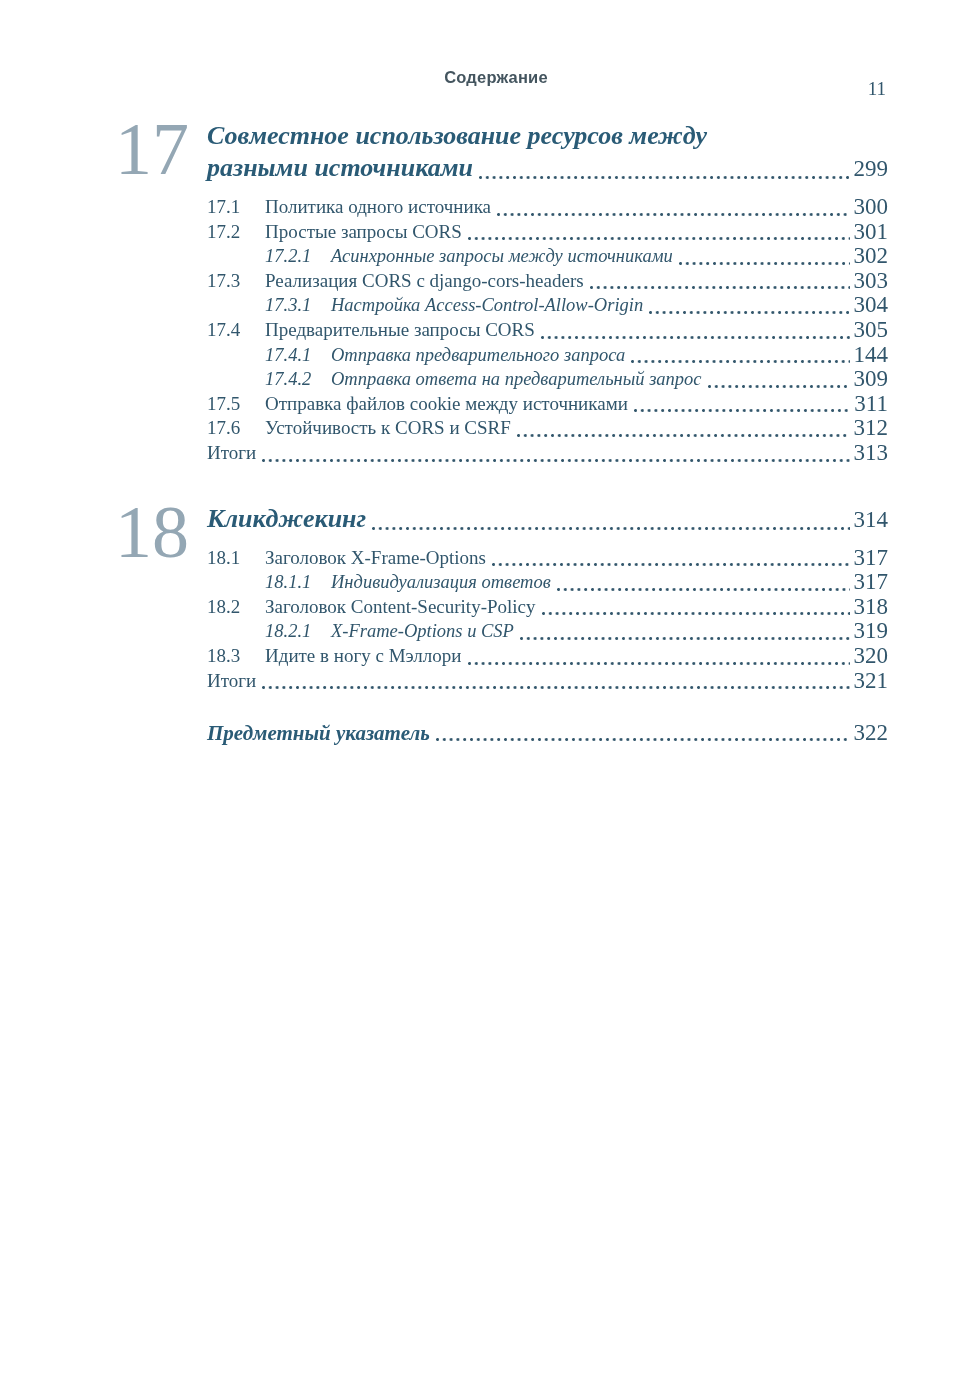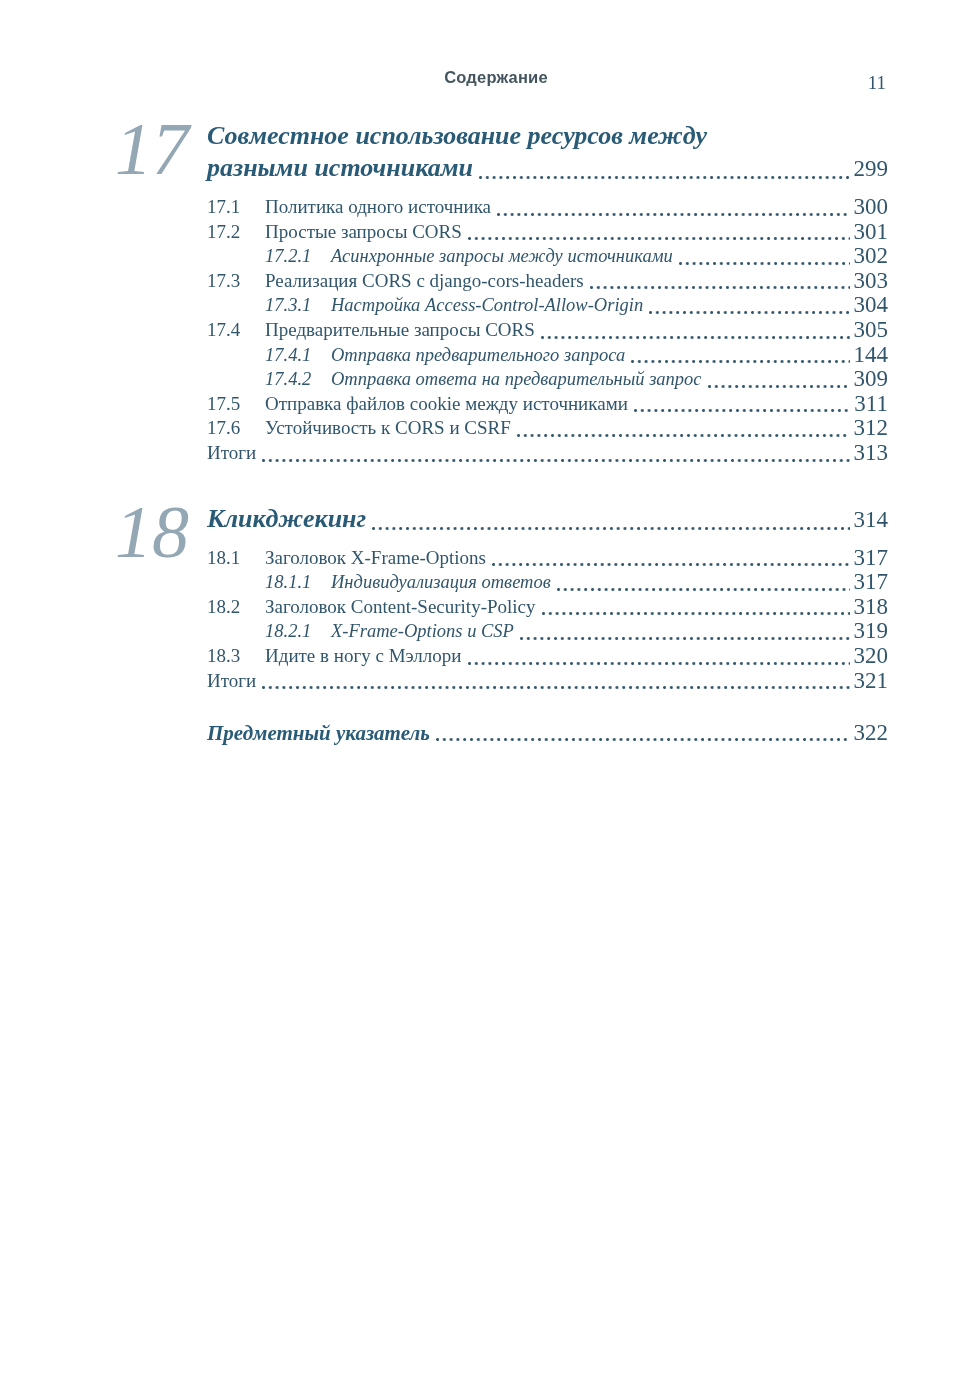--- a/index.html
+++ b/index.html
@@ -24,42 +24,41 @@
     right: 0;
     text-align: center;
     font-family: "Liberation Sans", "DejaVu Sans", sans-serif;
     font-weight: bold;
     font-size: 16.5px;
     color: #44555f;
     letter-spacing: 0.2px;
   }
   .running-header-pagenum {
     position: absolute;
-    top: 72px;
+    top: 78px;
     right: 88px;
     font-size: 19px;
     color: #31566c;
   }
   
   .content {
     position: absolute;
     top: 120px;
     left: 207px;
     right: 86px;
   }
   .chapter {
     position: relative;
   }
   .chapter-number {
     position: absolute;
     left: -92px;
     top: -6px;
     font-size: 74px;
     line-height: 70px;
-    font-style: italic;
     color: #94a7b4;
     font-family: "Liberation Serif", "DejaVu Serif", serif;
   }
   .chapter-title {
     font-size: 26px;
     line-height: 32px;
     font-weight: bold;
     font-style: italic;
     color: #2a5b76;
   }

